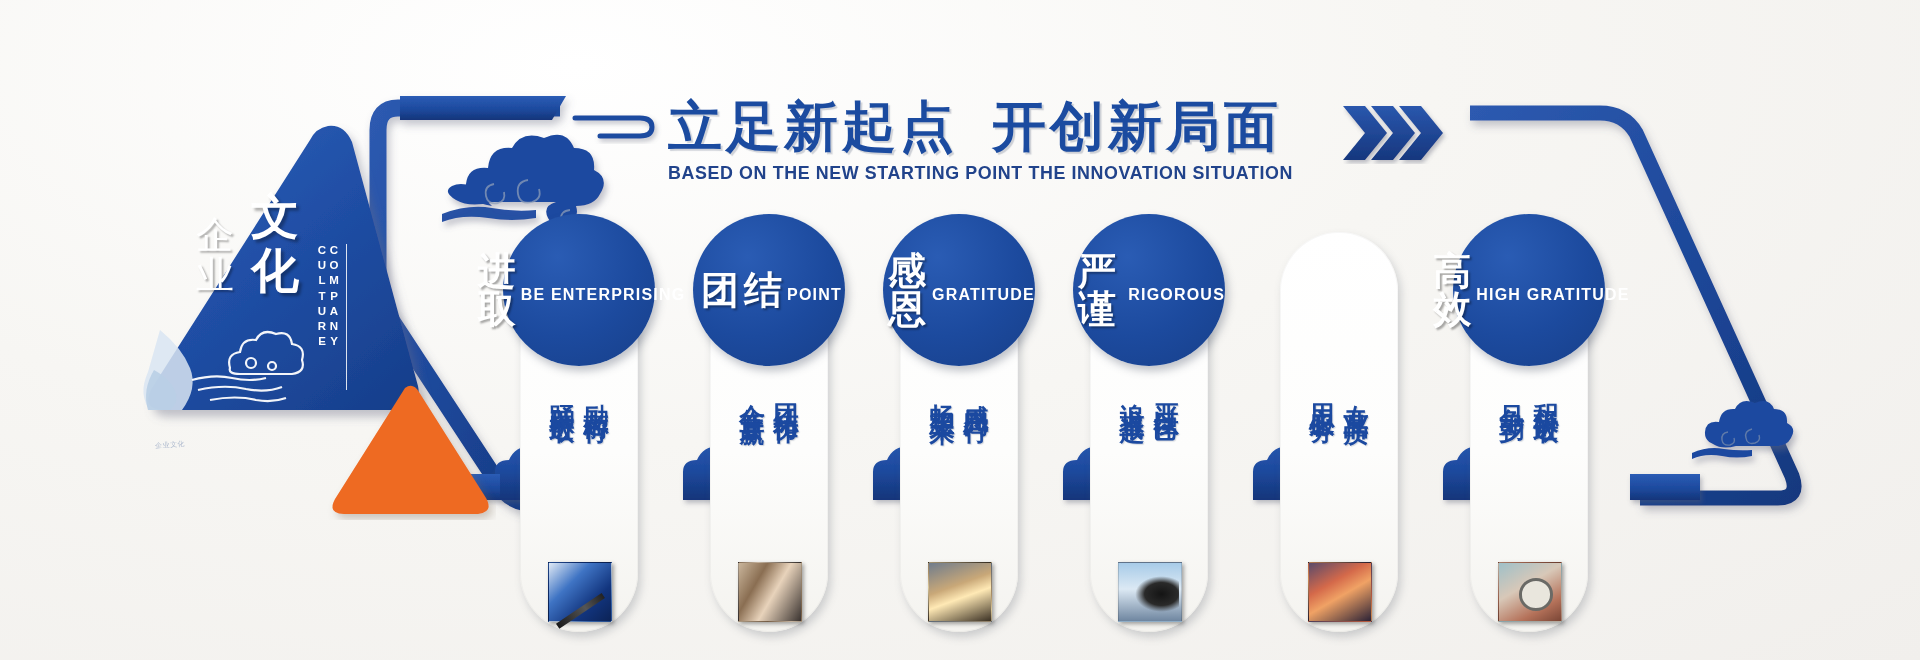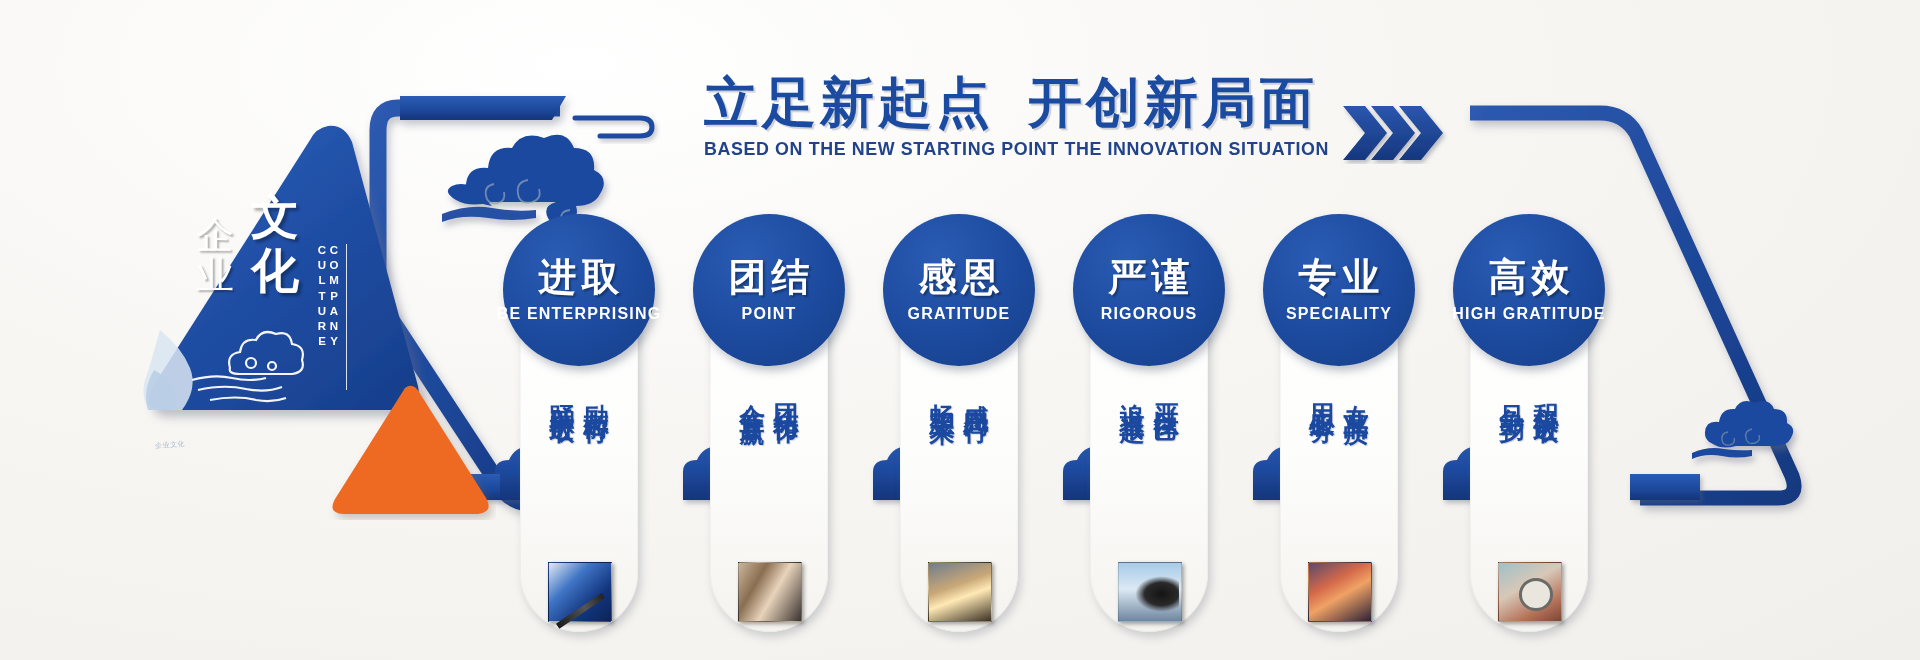--- a/index.html
+++ b/index.html
@@ -42,21 +42,21 @@
     padding-right:6px;height:146px;
   }
   .orange-tri{position:absolute;left:326px;top:380px;width:170px;height:140px;}
   .watermark{
     position:absolute;left:155px;top:440px;
     font-size:7px;color:#6f86ae;opacity:.55;letter-spacing:.5px;
     transform:rotate(-4deg);
   }
 
   
-  .headline{position:absolute;left:668px;top:76px;margin-left:36px;}
+  .headline{position:absolute;left:668px;top:100px;}
   .headline .cn{
     font-family:"DejaVu Sans","Liberation Sans",sans-serif;
     font-weight:700;font-size:54px;color:#1b4ba0;letter-spacing:4px;
     white-space:nowrap;line-height:1;
     text-shadow:2px 2px 1px rgba(120,130,150,.35);
   }
   .headline .cn .gap{display:inline-block;width:34px;}
   .headline .en{
     margin-top:9px;
     font-size:17.5px;font-weight:700;color:#21438b;letter-spacing:.6px;
@@ -71,21 +71,21 @@
     position:absolute;top:0;width:118px;height:400px;
     background:linear-gradient(180deg,#ffffff 0%,#fdfdfc 55%,#f4f3ef 100%);
     border-radius:59px;
     box-shadow:3px 5px 9px rgba(90,95,110,.26), 0 0 0 1px rgba(0,0,0,.03) inset;
   }
   .pill-circle{
     position:absolute;left:-17px;top:-18px;width:152px;height:152px;
     border-radius:50%;
     background:radial-gradient(circle at 36% 28%, #2a5cb4 0%, #1c4a9e 55%, #173f89 100%);
     box-shadow:3px 5px 9px rgba(70,80,100,.34);
-    display:flex;flex-direction:column;align-items:center;justify-content:center;
+    display:flex;flex-direction:row;align-items:center;justify-content:center;
   }
   .pill-cn{
     color:#fff;font-weight:700;font-size:38px;letter-spacing:5px;
     font-family:"DejaVu Sans","Liberation Sans",sans-serif;
     text-shadow:2px 2px 2px rgba(0,0,0,.33);
     line-height:1;padding-left:5px;
   }
   .pill-en{
     color:#fff;font-size:16px;font-weight:700;letter-spacing:1.2px;
     margin-top:9px;white-space:nowrap;
@@ -357,24 +357,20 @@
         <div class="pill-en">GRATITUDE</div>
       </div>
       <div class="vtexts">
         <div class="vtext">感恩同行</div>
         <div class="vtext">畅想未来</div>
       </div>
       <div class="photo ph3"></div>
     </div>
 
     <div class="pill" style="left:760px;">
-      <div class="pill-circle">
-        <div class="pill-cn">专业</div>
-        <div class="pill-en">SPECIALITY</div>
-      </div>
       <div class="vtexts">
         <div class="vtext">专业品质</div>
         <div class="vtext">用心服务</div>
       </div>
       <div class="photo ph5"></div>
     </div>
 
     <div class="pill" style="left:950px;">
       <div class="pill-circle">
         <div class="pill-cn">高效</div>

